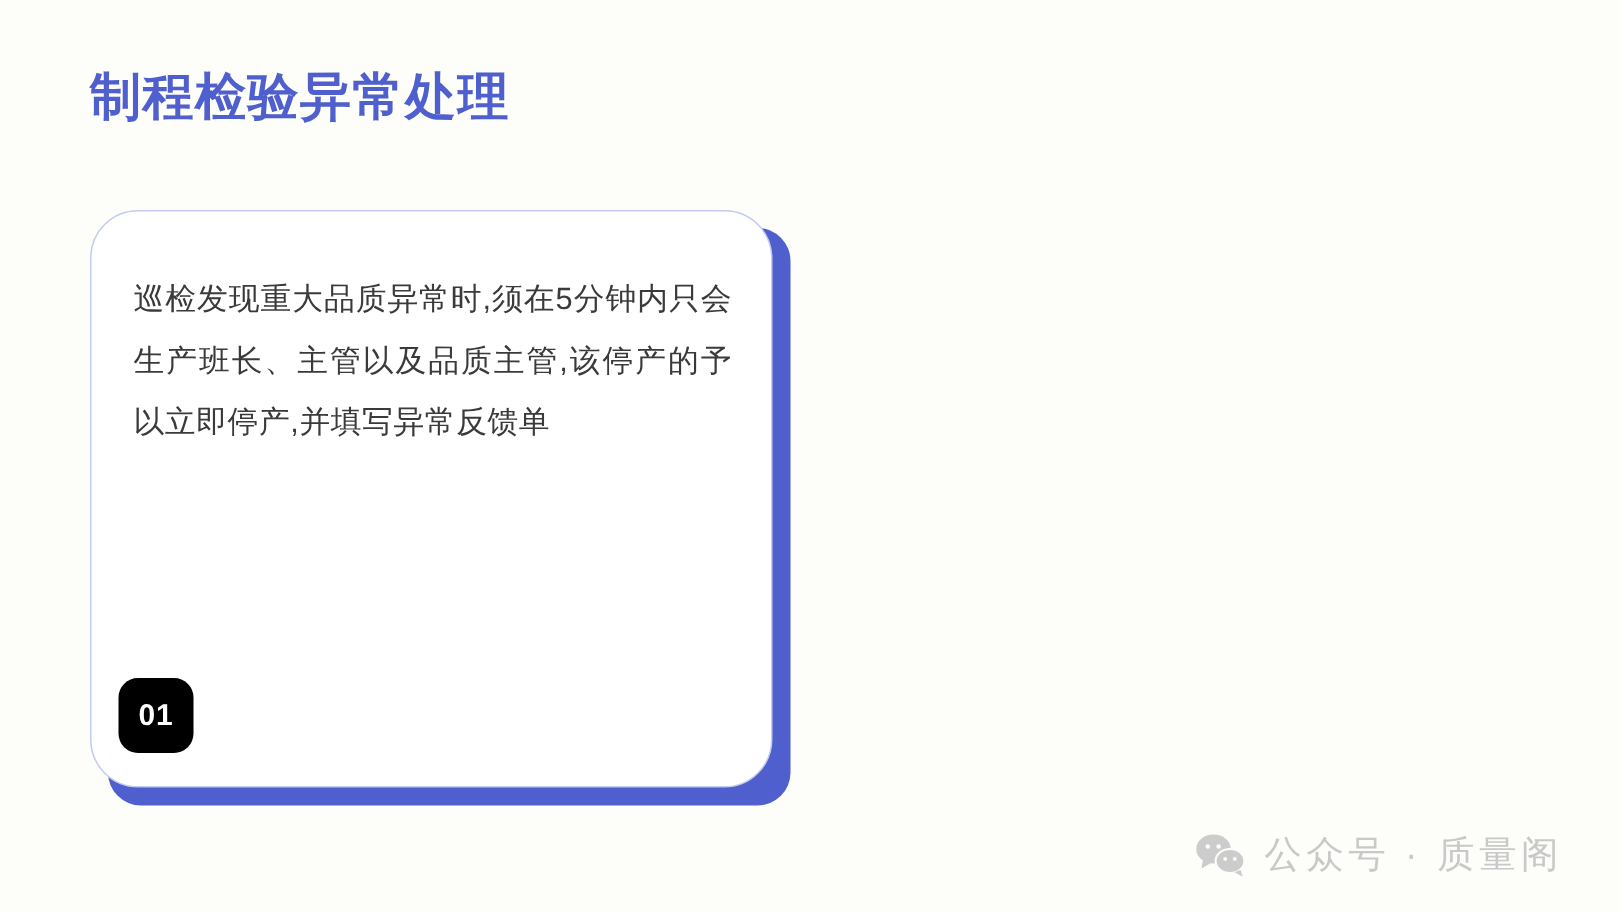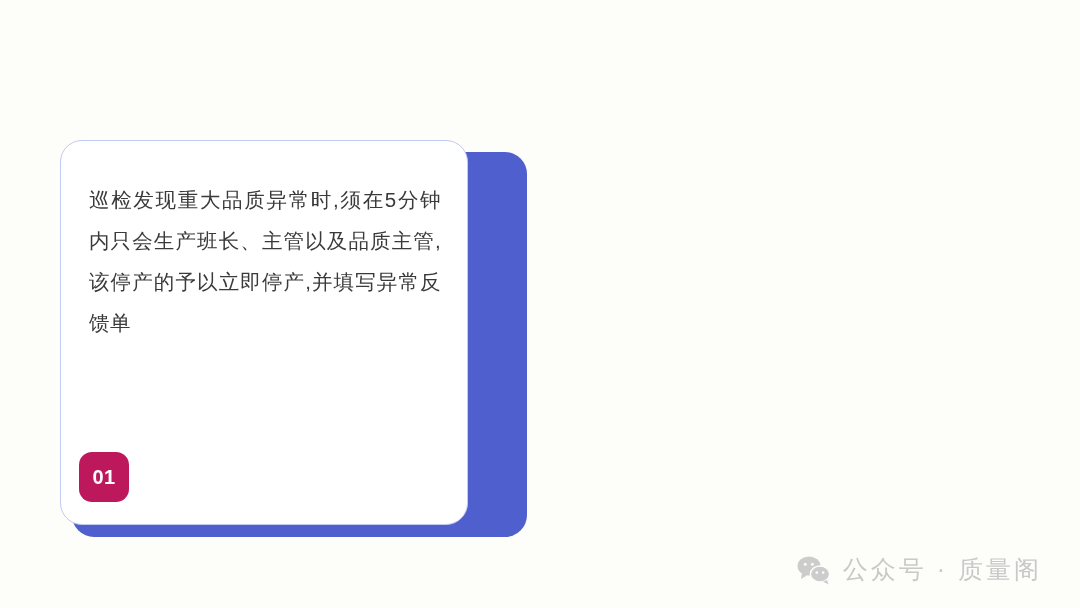--- a/index.html
+++ b/index.html
@@ -53,25 +53,25 @@
     height: 385px;
     border-radius: 22px;
   }
   .card-1 .card-band { background: #4f5fcd; }
   .card-2 .card-band { background: #e8822e; }
 
   .card-body {
     position: absolute;
     left: 0;
     top: 0;
-    width: 408px;
+    width: 455px;
     height: 385px;
     box-sizing: border-box;
     background: #ffffff;
-    border-radius: 22px;
+    border-radius: 32px;
   }
   .card-1 .card-body { border: 1.6px solid #c2cbf0; }
   .card-2 .card-body { border: 1.6px solid #e8c9a8; }
 
   .card-text {
     position: absolute;
     left: 28px;
     right: 26px;
     font-size: 20.5px;
     line-height: 41px;
@@ -90,21 +90,21 @@
     height: 50px;
     border-radius: 13px;
     color: #ffffff;
     font-size: 20px;
     font-weight: bold;
     display: flex;
     align-items: center;
     justify-content: center;
     letter-spacing: 0.5px;
   }
-  .card-1 .badge { background: #be185d; }
+  .card-1 .badge { background: #000000; }
   .card-2 .badge { background: #e8822e; }
 
   
   .watermark {
     position: absolute;
     right: 38px;
     bottom: 22px;
     display: flex;
     align-items: center;
     gap: 12px;
@@ -120,20 +120,21 @@
     color: #c9c9c9;
     letter-spacing: 3px;
     white-space: nowrap;
   }
 </style>
 </head>
 <body>
 
 <div class="slide">
 
+  <div class="page-title">制程检验异常处理</div>
 
   <div class="card-wrap card-1">
     <div class="card-band"></div>
     <div class="card-body">
       <div class="card-text">巡检发现重大品质异常时,须在5分钟内只会生产班长、主管以及品质主管,该停产的予以立即停产,并填写异常反馈单</div>
       <div class="badge">01</div>
     </div>
   </div>
 
 

